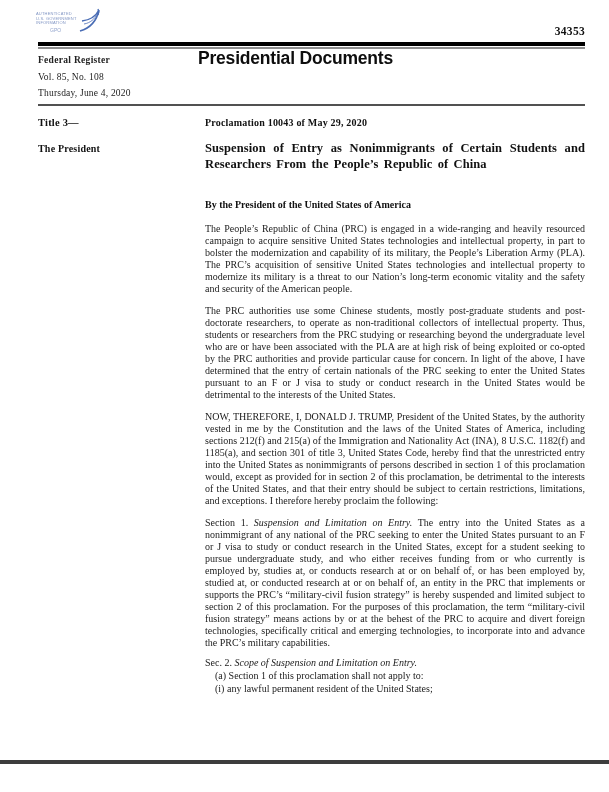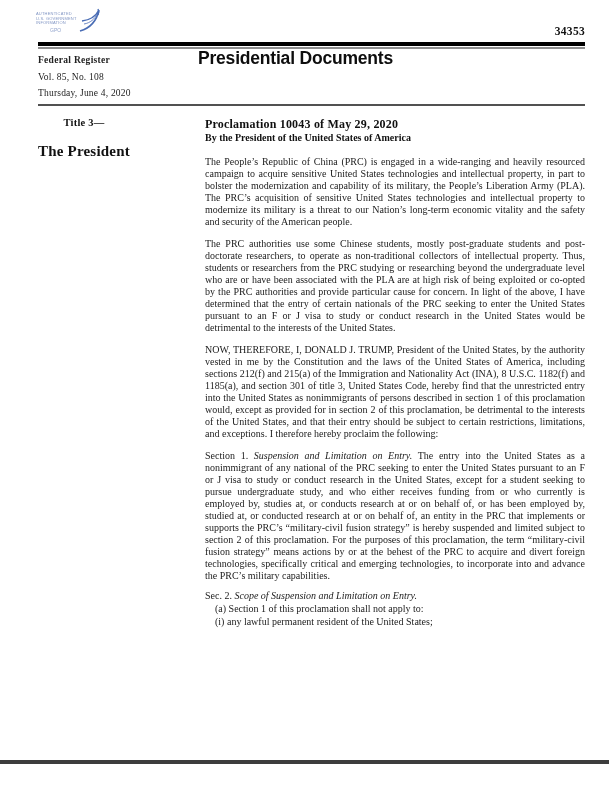--- a/index.html
+++ b/index.html
@@ -26,27 +26,27 @@
   .masthead { position:absolute; left:38px; top:55px; font-size:9.5px; color:#222; }
   .masthead .mh-name { font-weight:bold; letter-spacing:0.3px; margin-bottom:6.5px; }
   .masthead .mh-line { margin-bottom:6.5px; letter-spacing:0.2px; }
   .section-heading {
     position:absolute; left:198px; top:48px;
     font-family:"Liberation Sans", sans-serif; font-weight:700; font-size:17.5px;
     letter-spacing:-0.2px; color:#0d0d0d;
   }
 
   
-  .sidebar { position:absolute; left:38px; top:117px; font-weight:bold; color:#111;text-align:center; }
+  .sidebar { position:absolute; left:38px; top:117px; font-weight:bold; color:#111; }
   .sidebar .title3 { font-size:10.5px; margin-bottom:15px; letter-spacing:0.2px; }
-  .sidebar .president { font-size:15px; letter-spacing:0.2px; }
+  .sidebar .president { font-size:10px; letter-spacing:0.2px; }
 
   
   .main { position:absolute; left:205px; top:117px; width:380px; }
-  .proc-line { font-weight:bold; font-size:12px; letter-spacing:0.2px; color:#111; }
+  .proc-line { font-weight:bold; font-size:10px; letter-spacing:0.2px; margin-bottom:13px; color:#111; }
   .doc-title {
     font-weight:bold; font-size:12.5px; line-height:15.5px; color:#111;
     text-align:justify; word-spacing:2px; letter-spacing:0.1px; margin-bottom:27px;
   }
   .byline  { font-weight:bold; font-size:10px; margin-bottom:13px; color:#111; }
   .subhead { font-weight:bold; font-size:10px; margin-bottom:8px; color:#111; }
   .para { font-size:10px; line-height:12px; text-align:justify; margin-bottom:7px; color:#1b1b1b; }
   .para .lead-bold { font-weight:normal; }
   .para .lead-italic { font-style:italic; }
   .sec2-head { font-size:10px; line-height:13px; margin-top:3px; }
@@ -92,20 +92,21 @@
 
   <div class="mid-rule"></div>
 
   <div class="sidebar">
     <div class="title3">Title 3—</div>
     <div class="president">The President</div>
   </div>
 
   <div class="main">
     <div class="proc-line">Proclamation 10043 of May 29, 2020</div>
+    <div class="doc-title">Suspension of Entry as Nonimmigrants of Certain Students and Researchers From the People’s Republic of China</div>
     <div class="byline">By the President of the United States of America</div>
 
     <p class="para">The People’s Republic of China (PRC) is engaged in a wide-ranging and heavily resourced campaign to acquire sensitive United States technologies and intellectual property, in part to bolster the modernization and capability of its military, the People’s Liberation Army (PLA). The PRC’s acquisition of sensitive United States technologies and intellectual property to modernize its military is a threat to our Nation’s long-term economic vitality and the safety and security of the American people.</p>
     <p class="para">The PRC authorities use some Chinese students, mostly post-graduate students and post-doctorate researchers, to operate as non-traditional collectors of intellectual property. Thus, students or researchers from the PRC studying or researching beyond the undergraduate level who are or have been associated with the PLA are at high risk of being exploited or co-opted by the PRC authorities and provide particular cause for concern. In light of the above, I have determined that the entry of certain nationals of the PRC seeking to enter the United States pursuant to an F or J visa to study or conduct research in the United States would be detrimental to the interests of the United States.</p>
     <p class="para">NOW, THEREFORE, I, DONALD J. TRUMP, President of the United States, by the authority vested in me by the Constitution and the laws of the United States of America, including sections 212(f) and 215(a) of the Immigration and Nationality Act (INA), 8 U.S.C. 1182(f) and 1185(a), and section 301 of title 3, United States Code, hereby find that the unrestricted entry into the United States as nonimmigrants of persons described in section 1 of this proclamation would, except as provided for in section 2 of this proclamation, be detrimental to the interests of the United States, and that their entry should be subject to certain restrictions, limitations, and exceptions. I therefore hereby proclaim the following:</p>
 
     <p class="para"><span class="lead-bold">Section 1</span><span>. </span><span class="lead-italic">Suspension and Limitation on Entry.</span><span> The entry into the United States as a nonimmigrant of any national of the PRC seeking to enter the United States pursuant to an F or J visa to study or conduct research in the United States, except for a student seeking to pursue undergraduate study, and who either receives funding from or who currently is employed by, studies at, or conducts research at or on behalf of, or has been employed by, studied at, or conducted research at or on behalf of, an entity in the PRC that implements or supports the PRC’s “military-civil fusion strategy” is hereby suspended and limited subject to section 2 of this proclamation. For the purposes of this proclamation, the term “military-civil fusion strategy” means actions by or at the behest of the PRC to acquire and divert foreign technologies, specifically critical and emerging technologies, to incorporate into and advance the PRC’s military capabilities.</span></p>
 
     <p class="para sec2-head" style="margin-bottom:0;"><span class="lead-bold">Sec. 2</span><span>. </span><span class="lead-italic">Scope of Suspension and Limitation on Entry.</span></p>
 

